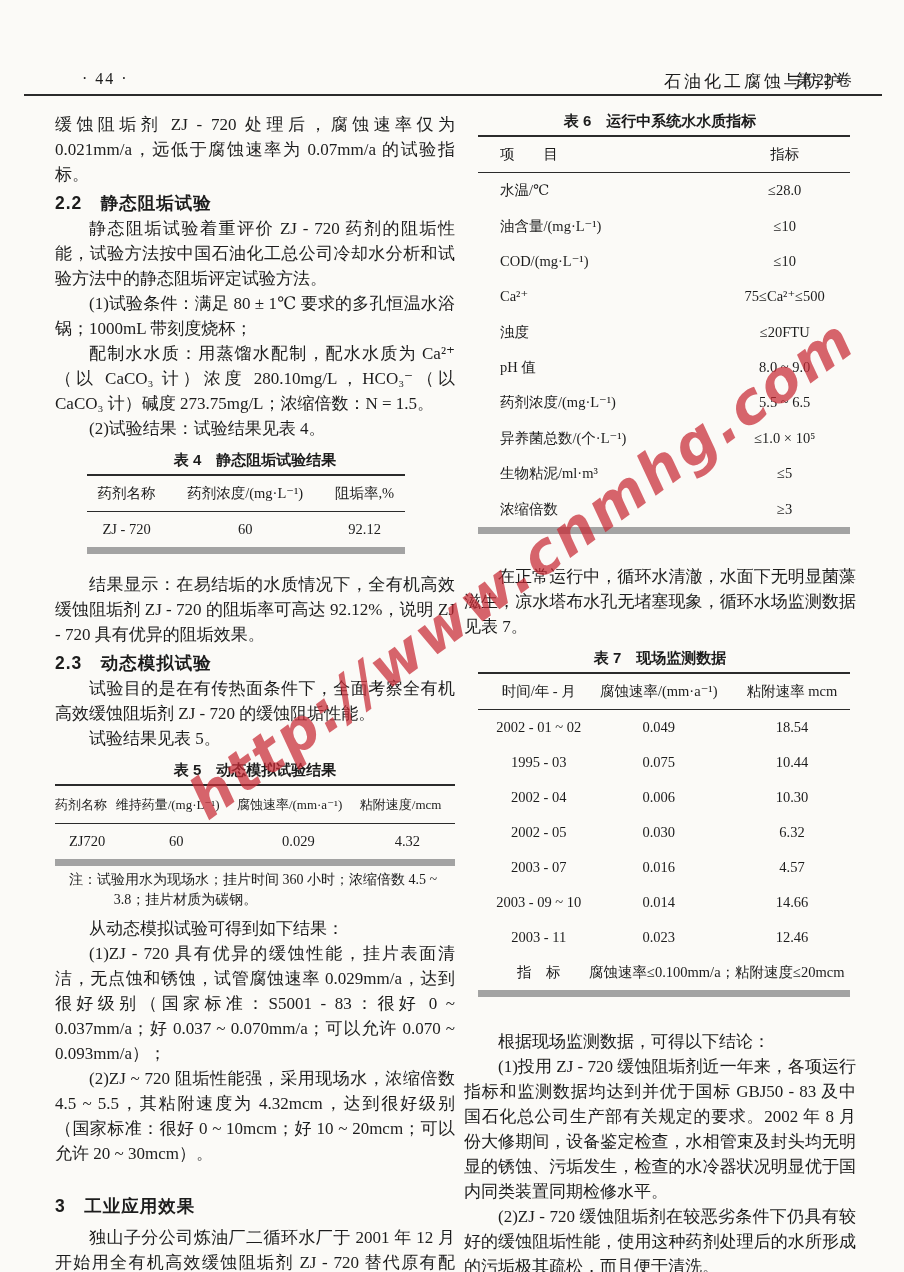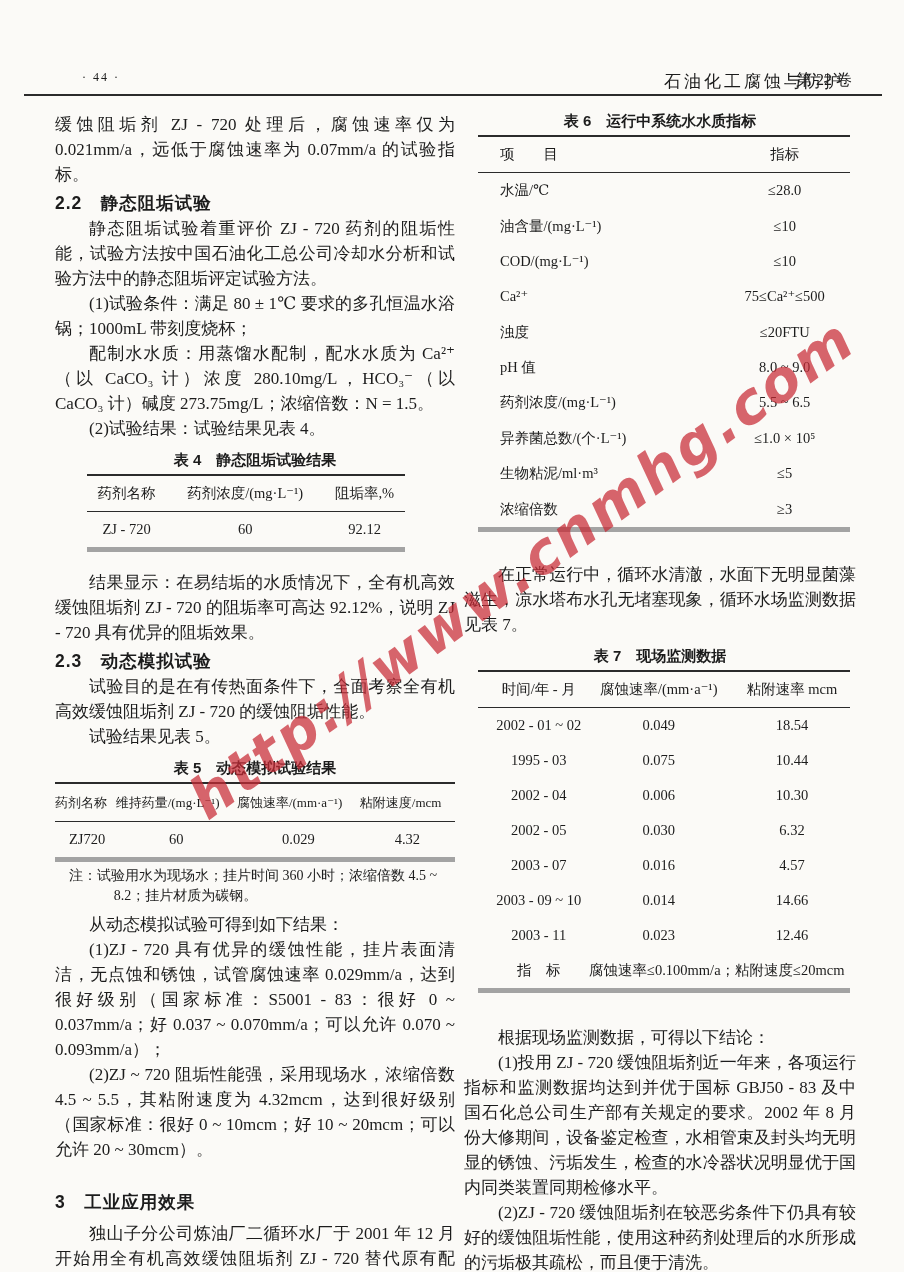--- a/index.html
+++ b/index.html
@@ -1,36 +1,36 @@
 <!DOCTYPE html>
 <html><head>
 <meta charset="utf-8">
 <style>
   html,body{margin:0;padding:0;}
   body{width:904px;height:1272px;background:#fbfaf7;position:relative;overflow:hidden;
        font-family:"Liberation Serif","DejaVu Serif",serif;color:#1c1c1c;}
   .page{position:absolute;inset:0;}
   
-  .hdr-pageno{position:absolute;left:82px;top:70px;font-size:12px;letter-spacing:2px;}
+  .hdr-pageno{position:absolute;left:82px;top:70px;font-size:16px;letter-spacing:2px;}
   .hdr-title{position:absolute;left:0;right:60px;top:70px;text-align:right;font-size:17px;letter-spacing:3px;}
   .hdr-vol{position:absolute;right:52px;top:70px;font-size:16px;}
   .hdr-rule{position:absolute;left:24px;right:22px;top:94px;border-top:2px solid #2b2b2b;}
   
   .col{position:absolute;width:400px;font-size:17px;line-height:25px;text-align:justify;}
   .col-left{left:55px;top:112px;}
   .col-right{left:464px;top:108px;width:392px;}
   p{margin:0;text-indent:2em;}
   p.noindent{text-indent:0;}
   h3.sec{margin:4px 0 0 0;font-size:17.5px;font-weight:bold;text-indent:0;
          font-family:"Liberation Sans","DejaVu Sans",sans-serif;letter-spacing:1px;}
   
   .tbl-cap{text-align:center;font-weight:bold;font-size:15px;margin:6px 0 2px 0;
            font-family:"Liberation Sans","DejaVu Sans",sans-serif;}
   table{border-collapse:collapse;width:100%;font-size:14.5px;}
-  table.rule{border-top:2px solid #2b2b2b;border-bottom:5px solid #a3a3a3;}
+  table.rule{border-top:2px solid #2b2b2b;border-bottom:7px solid #a3a3a3;}
   thead tr{border-bottom:1.5px solid #2b2b2b;}
   th{font-weight:normal;padding:5px 0;white-space:nowrap;}
   td{padding:5px 0;}
   .t4{width:318px;margin-left:32px;}
   .t4 th,.t4 td{text-align:center;}
   .t5 th{font-size:13px;padding:6px 0;}
   .t5 td{text-align:center;}
   .t5 td:first-child{text-align:left;padding-left:14px;margin-top:32px;}
   .note{font-size:14px;line-height:20px;margin-top:4px;padding-left:4.2em;text-indent:-3.2em;text-align:left;}
   .t6{width:372px;margin-left:14px;}
@@ -103,21 +103,21 @@
         </thead>
       <tbody>
           <tr>
         <td>ZJ720</td>
         <td>60</td>
         <td>0.029</td>
         <td>4.32</td>
       </tr>
         </tbody>
     </table>
-    <div class="note">注：试验用水为现场水；挂片时间 360 小时；浓缩倍数 4.5 ~ 8.2；挂片材质为碳钢。</div>
+    <div class="note">注：试验用水为现场水；挂片时间 360 小时；浓缩倍数 4.5 ~ 3.8；挂片材质为碳钢。</div>
 
     <p style="margin-top:6px">从动态模拟试验可得到如下结果：</p>
     <p>(1)ZJ - 720 具有优异的缓蚀性能，挂片表面清洁，无点蚀和锈蚀，试管腐蚀速率 0.029mm/a，达到很好级别（国家标准：S5001 - 83：很好 0 ~ 0.037mm/a；好 0.037 ~ 0.070mm/a；可以允许 0.070 ~ 0.093mm/a）；</p>
     <p>(2)ZJ ~ 720 阻垢性能强，采用现场水，浓缩倍数 4.5 ~ 5.5，其粘附速度为 4.32mcm，达到很好级别（国家标准：很好 0 ~ 10mcm；好 10 ~ 20mcm；可以允许 20 ~ 30mcm）。</p>
     <h3 class="sec" style="margin-top:28px">3　工业应用效果</h3>
     <p style="margin-top:6px">独山子分公司炼油厂二循环水厂于 2001 年 12 月开始用全有机高效缓蚀阻垢剂 ZJ - 720 替代原有配方。循环水水质数据始终保持在表 6 中的数据范围内。</p>
   </div>
 
   <div class="col col-right">
     <div class="tbl-cap" style="margin-top:0">表 6　运行中系统水水质指标</div>

